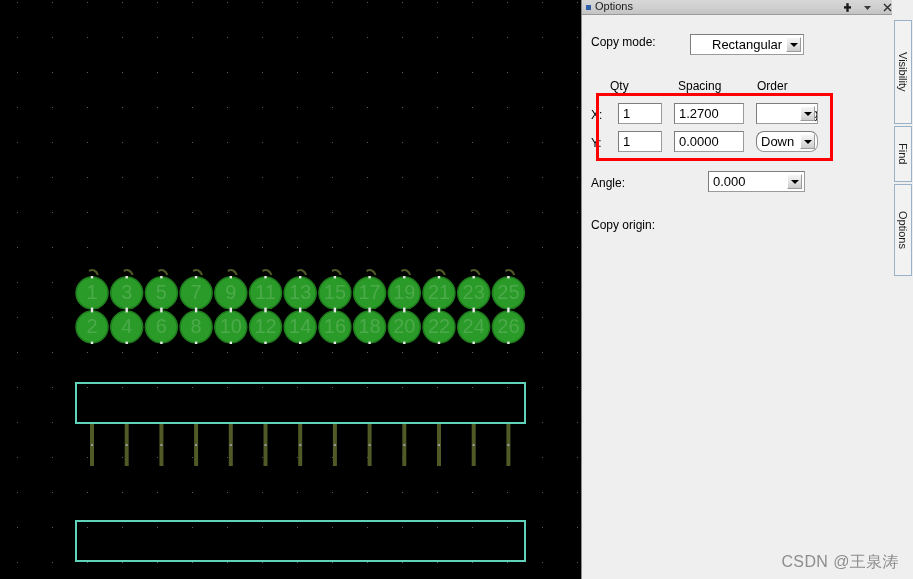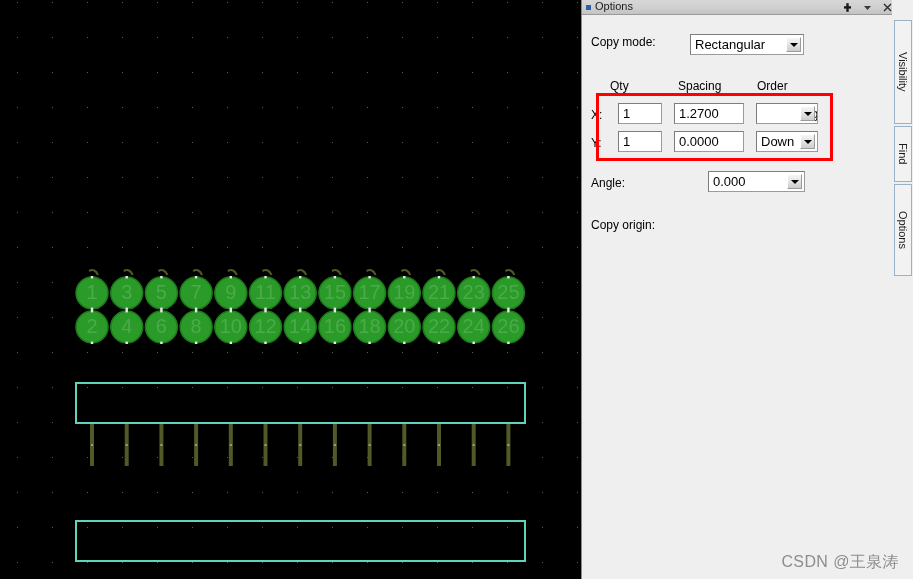--- a/index.html
+++ b/index.html
@@ -403,21 +403,21 @@
           <svg width="9" height="9" viewBox="0 0 9 9">
             <path d="M1 1 L8 8 M8 1 L1 8" stroke="#2a2a2a" stroke-width="1.4" fill="none"></path>
           </svg>
         </div>
       </div>
     </div>
 
     <div class="frow" style="left:9px; top:35px;">
       <span class="flabel" style="width:100px;">Copy mode:</span>
     </div>
-    <div class="combo" style="position:absolute; left:108px; top:34px; width:114px;">
+    <div class="combo" style="position:absolute; left:108px; top:34px; width:114px;padding-left:17px;">
       <span class="combo-text">Rectangular</span>
       <span class="combo-arrow">
           <span class="caret"></span>
         </span>
     </div>
 
     <div class="colhdr" style="left:28px; top:79px;">Qty</div>
     <div class="colhdr" style="left:96px; top:79px;">Spacing</div>
     <div class="colhdr" style="left:175px; top:79px;">Order</div>
 
@@ -427,21 +427,21 @@
     <div class="combo" style="position:absolute; left:174px; top:103px; width:62px;padding-left:38px;">
       <span class="combo-text">Right</span>
       <span class="combo-arrow">
           <span class="caret"></span>
         </span>
     </div>
 
     <div class="colhdr" style="left:9px; top:136px;">Y:</div>
     <div class="tinput" style="position:absolute; left:36px; top:131px; width:44px;">1</div>
     <div class="tinput" style="position:absolute; left:92px; top:131px; width:70px;">0.0000</div>
-    <div class="combo" style="position:absolute; left:174px; top:131px; width:62px;">
+    <div class="combo" style="position:absolute; left:174px; top:131px; width:62px;border-radius:8px;">
       <span class="combo-text">Down</span>
       <span class="combo-arrow">
           <span class="caret"></span>
         </span>
     </div>
 
     <div class="colhdr" style="left:9px; top:176px;">Angle:</div>
     <div class="combo" style="position:absolute; left:126px; top:171px; width:97px;">
       <span class="combo-text">0.000</span>
       <span class="combo-arrow">

